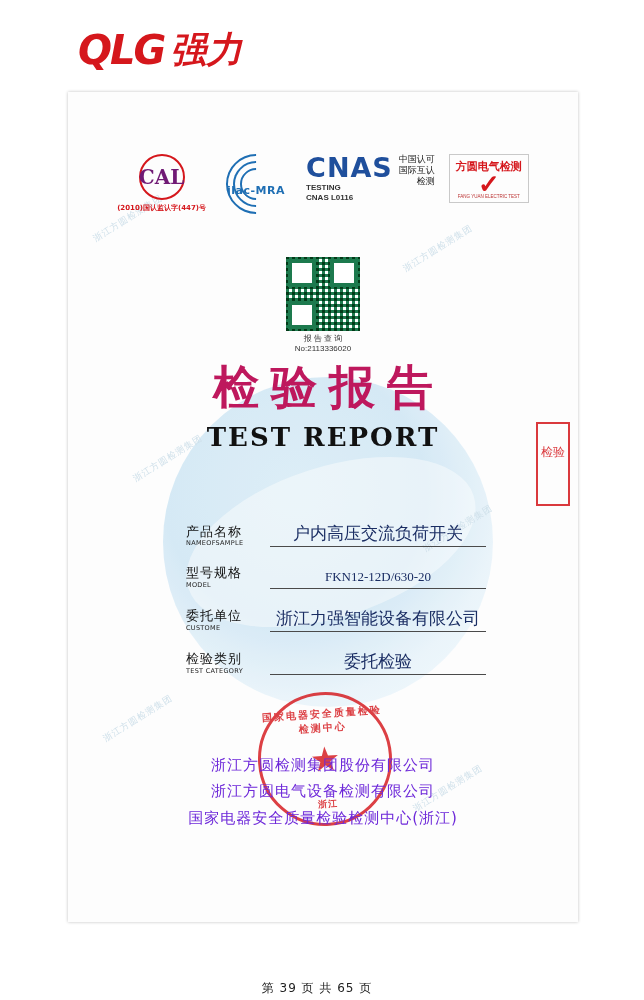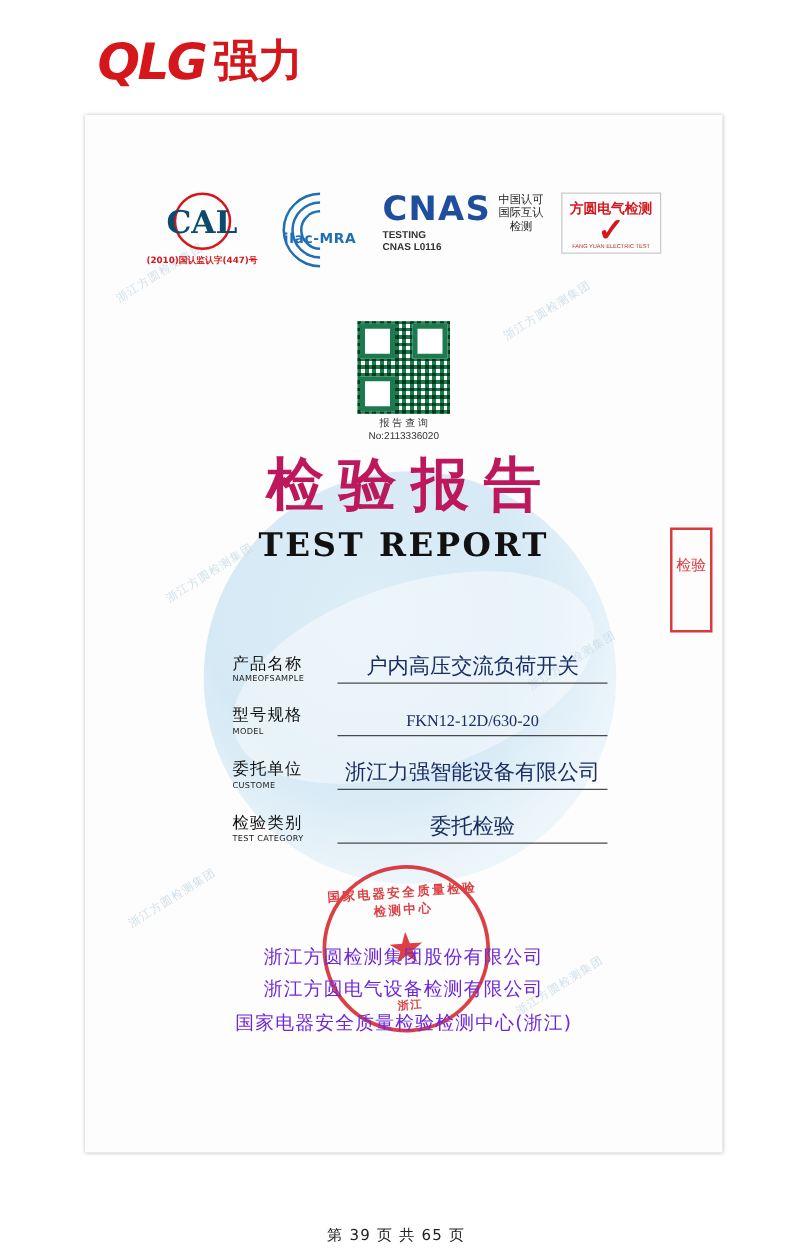--- a/index.html
+++ b/index.html
@@ -31,20 +31,21 @@
     color: #d5171c;
     letter-spacing: -2px;
     font-style: italic;
     line-height: 1;
   }
   .brand-cn {
     font-family: "DejaVu Sans", sans-serif;
     font-size: 36px;
     font-weight: bold;
     color: #d5171c;
+    font-style: italic;
     line-height: 1;
   }
 
   
   .sheet {
     position: absolute;
     left: 68px;
     top: 92px;
     width: 510px;
     height: 830px;
@@ -116,23 +117,23 @@
     font-size: 8.5px;
     color: #d5171c;
     font-weight: bold;
     margin-top: 3px;
     font-family: "DejaVu Sans", sans-serif;
   }
   .cal-circle {
     width: 42px; height: 42px;
     border: 2px solid #d5171c;
     border-radius: 50%;
-    color: #0c4a6e;
-    font-weight: bold;
-    font-size: 25px;
+    color: #701a75;
+    font-weight: bold;
+    font-size: 20px;
     display: flex; align-items: center; justify-content: center;
     margin: 0 auto;
     font-family: "DejaVu Serif", serif;
   }
   .ilac {
     width: 72px;
   }
   .ilac-arcs {
     height: 30px;
     position: relative;
@@ -170,21 +171,21 @@
     font-weight: bold;
     color: #333;
     line-height: 1.25;
     text-align: left;
     margin-top: 2px;
   }
   .cnas-cn {
     font-size: 9px;
     color: #222;
     line-height: 1.2;
-    text-align: center;
+    text-align: right;
   }
   .fy-box {
     border: 1px solid #c9c9c9;
     padding: 4px 6px 3px 6px;
     font-size: 10px;
     color: #1a1a1a;
     display: flex;
     flex-direction: column;
     align-items: center;
     gap: 1px;

